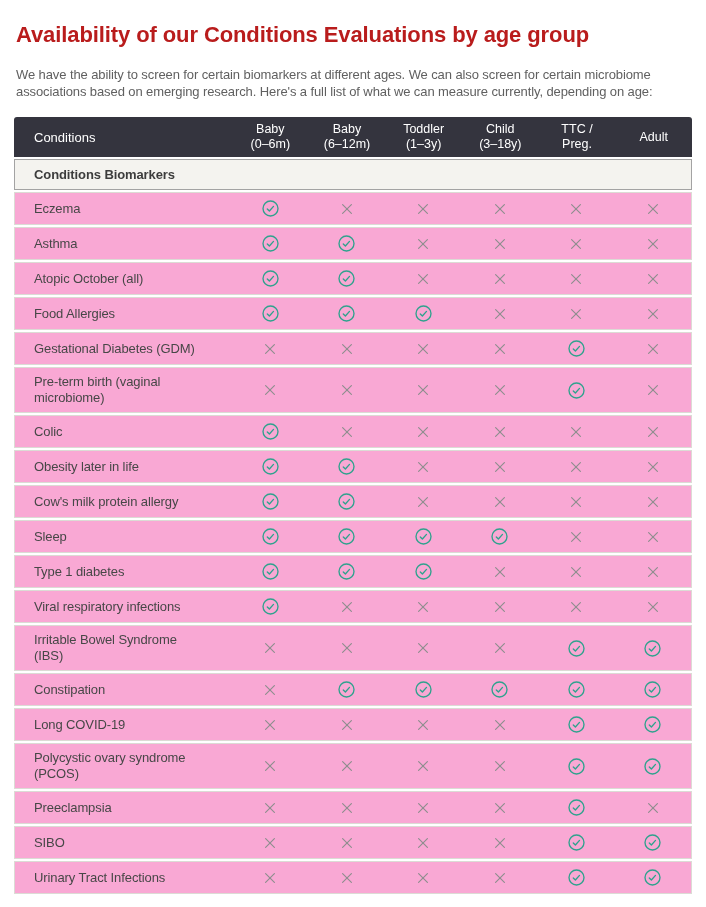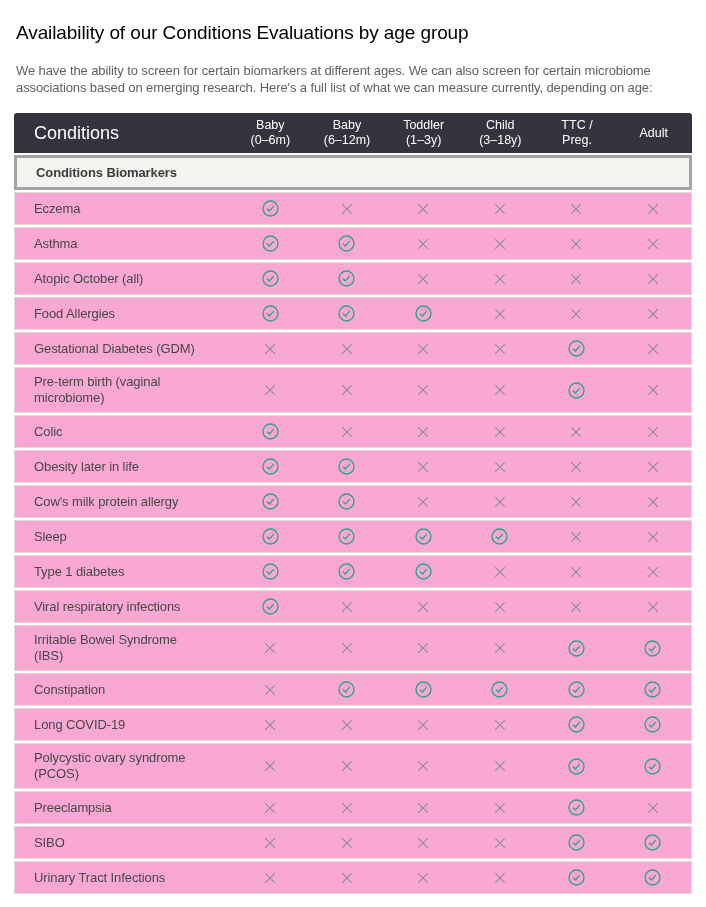--- a/index.html
+++ b/index.html
@@ -6,23 +6,23 @@
   body {
     width: 706px; height: 907px;
     font-family: "Liberation Sans", "DejaVu Sans", sans-serif;
     color: #3f3f3f;
     position: relative;
     overflow: hidden;
   }
   .page { padding: 22px 14px 0 14px; }
 
   h1.title {
-    font-size: 19px;
-    font-weight: 400;
-    color: #000000;
+    font-size: 22px;
+    font-weight: 700;
+    color: #b91c1c;
     margin: 0 2px 18px 2px;
     letter-spacing: -0.1px;
   }
   p.desc {
     font-size: 13px;
     line-height: 17px;
     color: #606060;
     margin: 0 2px 17px 2px;
     max-width: 682px;
     letter-spacing: -0.1px;
@@ -42,27 +42,27 @@
     color: #ffffff;
     font-size: 12.5px;
     line-height: 15px;
     text-align: center;
     white-space: pre-line;
     padding: 5px 2px;
   }
   .th-cond {
     text-align: left;
     padding-left: 20px;
-    font-size: 18px;
+    font-size: 13px;
   }
 
   .section-row {
     margin-top: 2px;
     background: #f4f3ef;
-    border: 3px solid #a3a3a3;
+    border: 1px solid #a3a3a3;
     min-height: 29px;
     display: flex;
     align-items: center;
     padding-left: 19px;
     font-size: 13px;
     font-weight: 700;
     color: #3c3c3c;
     letter-spacing: -0.1px;
   }
 

